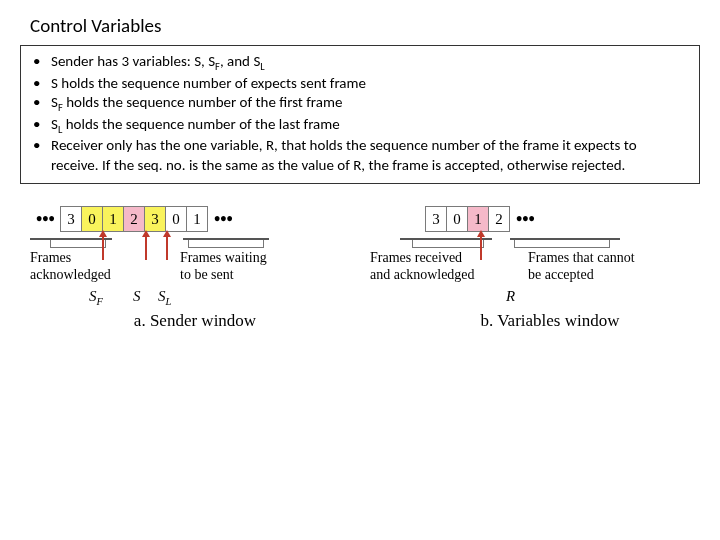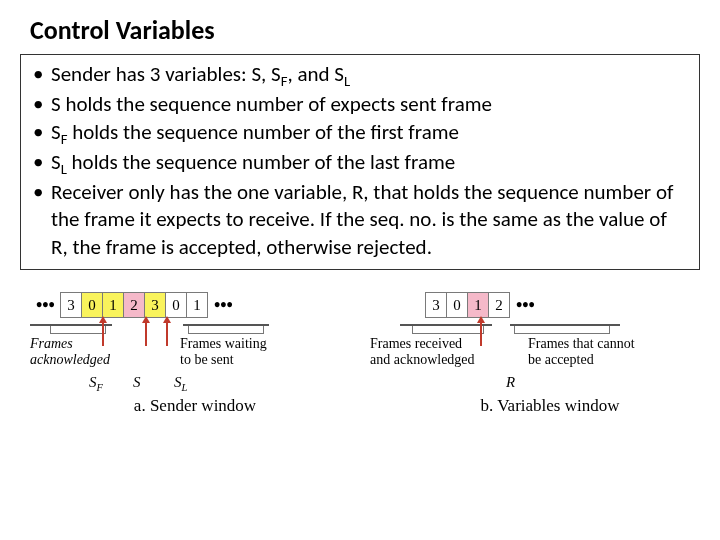--- a/index.html
+++ b/index.html
@@ -5,36 +5,36 @@
   * { margin: 0; padding: 0; box-sizing: border-box; }
   body {
     width: 720px;
     height: 540px;
     font-family: Calibri, Arial, sans-serif;
     background: #fff;
     color: #000;
     padding: 10px 20px;
   }
   .title {
-    font-size: 26px;
-    font-weight: bold;
+    font-size: 19px;
+    font-weight: normal;
     margin: 4px 0 8px 10px;
   }
   .content-box {
     border: 1px solid #333;
     padding: 6px 12px 8px 12px;
     margin-bottom: 18px;
   }
   .content-box ul {
     list-style: none;
   }
   .content-box li {
     position: relative;
     padding-left: 18px;
-    font-size: 21px;
+    font-size: 15px;
     line-height: 1.3;
   }
   .content-box li::before {
     content: "•";
     position: absolute;
     left: 0;
     top: 0;
   }
   sub { font-size: 0.7em; vertical-align: sub; }
 
@@ -149,31 +149,31 @@
       <div class="cell bordered">1</div>
       <span class="dots">•••</span>
     </div>
     <div class="under-line" style="width:82px; margin-left:0;"></div>
     <div class="under-line" style="width:86px; margin-left:153px; margin-top:-2px;"></div>
 
     <div class="bracket" style="left:20px; width:56px; top:38px;"></div>
     <div class="bracket" style="left:158px; width:76px; top:38px;"></div>
 
     <div class="labels-row" style="margin-top:10px;">
-      <div class="lbl" style="width:95px;font-style:italic;">Frames<br>acknowledged</div>
+      <div class="lbl" style="width:95px;">Frames<br>acknowledged</div>
       <div style="width:55px;"></div>
       <div class="lbl" style="width:110px;">Frames waiting<br>to be sent</div>
     </div>
 
     <div class="arrow" style="left:72px; top:34px;"></div>
     <div class="arrow" style="left:115px; top:34px;"></div>
     <div class="arrow" style="left:136px; top:34px;"></div>
     <div class="arrow-label" style="left:59px; top:86px;">S<sub>F</sub></div>
     <div class="arrow-label" style="left:103px; top:86px;">S</div>
-    <div class="arrow-label" style="left:144px; top:86px;">S<sub>L</sub></div>
+    <div class="arrow-label" style="left:128px; top:86px;">S<sub>L</sub></div>
 
     <div class="caption">a. Sender window</div>
   </div>
 
   <div class="diag" style="width:300px;">
     <div class="row">
       <span style="width:26px;"></span>
       <div class="cell bordered">3</div>
       <div class="cell bordered">0</div>
       <div class="cell pink">1</div>

